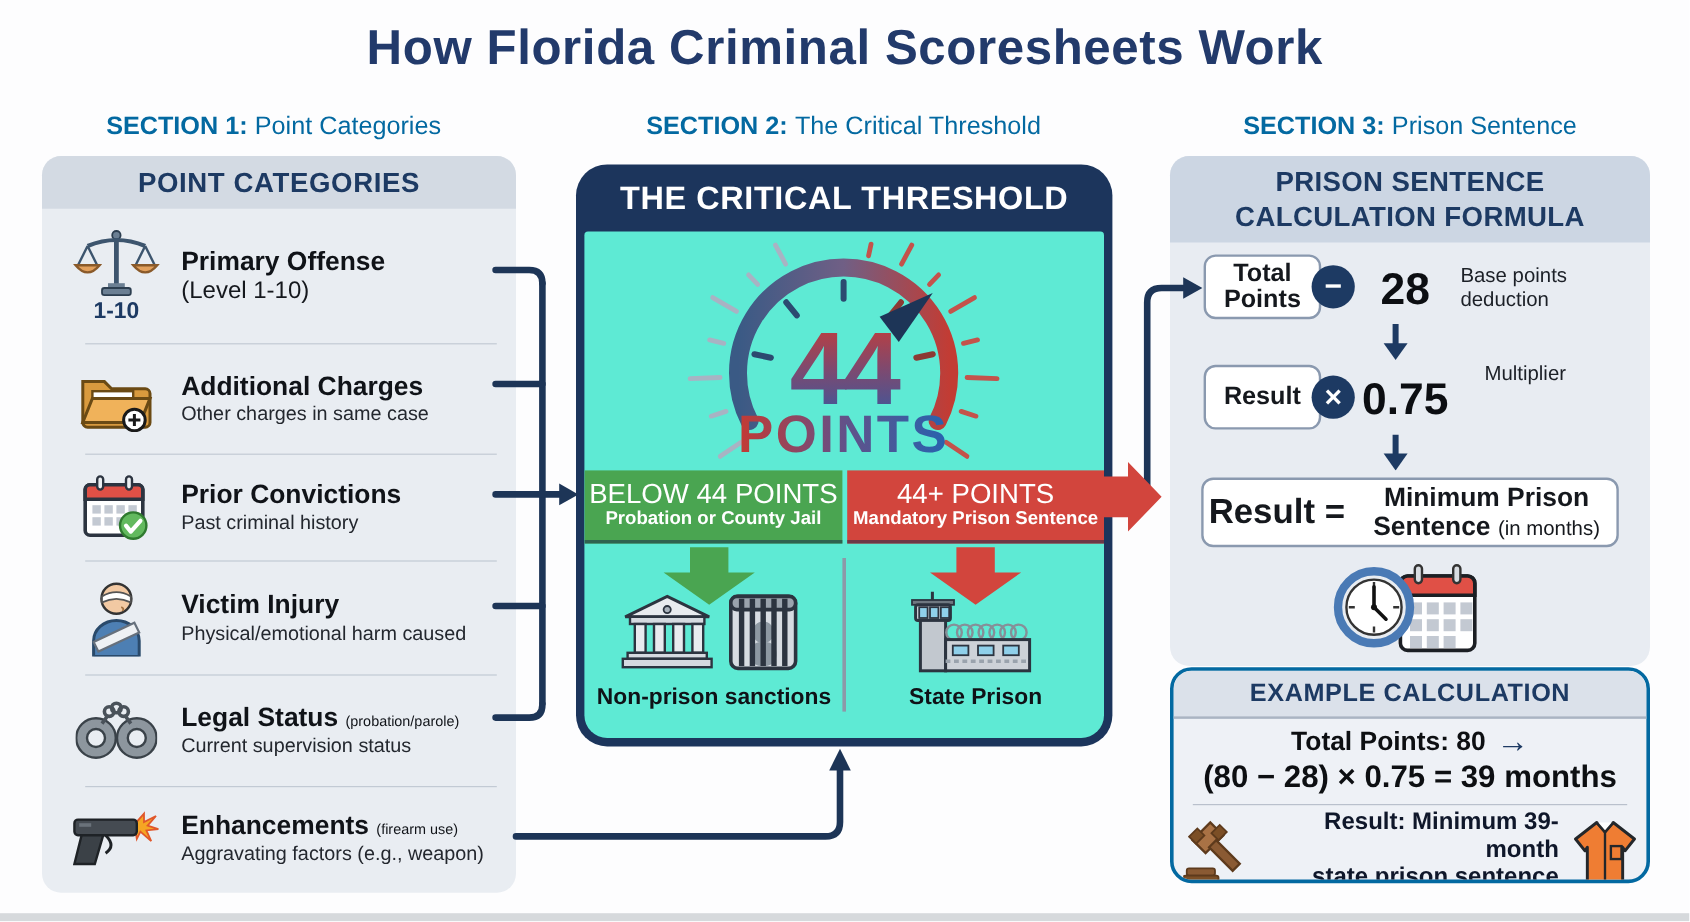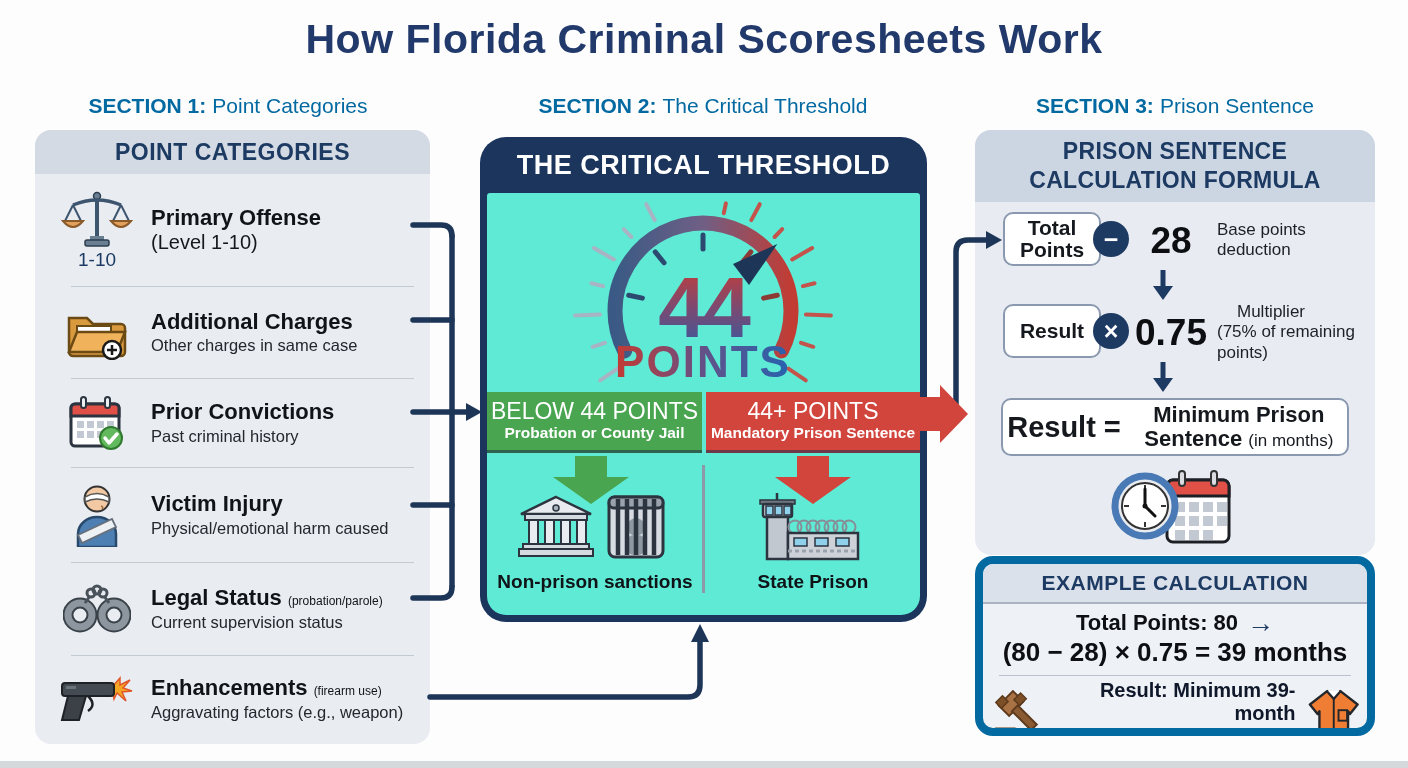--- a/index.html
+++ b/index.html
@@ -10,21 +10,21 @@
   .sec-label .rst{font-weight:500;margin-left:6px;}
   #sl1{left:28px;width:400px;} #sl2{left:503px;width:400px;} #sl3{left:975px;width:400px;}
 
   
   .left-panel{position:absolute;left:35px;top:130px;width:395px;height:614px;background:#e9edf2;border-radius:16px;}
   .lp-header{height:44px;background:#d3dae3;border-radius:16px 16px 0 0;display:flex;align-items:center;justify-content:center;font-size:23px;font-weight:800;color:#1d3a63;letter-spacing:.5px;}
   .lp-item{display:flex;align-items:center;padding:0 4px 0 12px;}
   .lp-div{height:1px;background:#c2cad4;margin:0 16px 0 36px;}
   .hA{height:112px}.hB{height:91px}.hC{height:88px}.hD{height:94px}.hE{height:92px}.hF{height:86px}
   .lp-icon{flex:0 0 100px;display:flex;flex-direction:column;align-items:center;justify-content:center;}
-  .lp-icon .cap{font-size:19px;font-weight:400;color:#1d3a63;margin-top:1px;}
+  .lp-icon .cap{font-size:19px;font-weight:700;color:#1d3a63;margin-top:1px;}
   .lp-text{flex:1;padding-left:4px;}
   .lp-title{font-size:22px;font-weight:800;color:#101318;line-height:1.12;}
   .lp-title .note{font-weight:500;font-size:12px;}
   .lp-title2{font-size:20px;font-weight:500;color:#15181d;}
   .lp-sub{font-size:16.5px;font-weight:400;color:#23272e;margin-top:2px;line-height:1.15;}
 
   
   .mid-box{position:absolute;left:480px;top:137px;width:447px;height:485px;background:#1c355c;border-radius:26px;}
   .mid-header{height:56px;display:flex;align-items:center;justify-content:center;color:#fff;font-size:27px;font-weight:800;letter-spacing:.5px;}
   .mid-body{position:absolute;left:7px;right:7px;top:56px;bottom:7px;background:#5eead4;border-radius:3px 3px 19px 19px;overflow:hidden;}
@@ -57,21 +57,21 @@
   #flabel2{left:242px;top:172px;width:152px;}
   .flabel .lt{display:block;margin-left:20px;}
   .fp-darrow{position:absolute;width:24px;height:30px;}
   #da1{left:176px;top:140px;} #da2{left:176px;top:232px;}
   .f3-left{font-size:29px;font-weight:800;}
   .f3-right{width:208px;text-align:center;font-size:22px;font-weight:800;line-height:1.1;}
   .f3-note{font-size:17px;font-weight:500;}
   .clockcal{position:absolute;left:136px;top:332px;width:124px;height:88px;}
 
   
-  .example-box{position:absolute;left:975px;top:556px;width:400px;height:180px;background:#eef1f6;border:8px solid #0369a1;border-radius:18px;overflow:hidden;box-sizing:border-box;}
+  .example-box{position:absolute;left:975px;top:556px;width:400px;height:180px;background:#eef1f6;border:3px solid #0369a1;border-radius:18px;overflow:hidden;box-sizing:border-box;}
   .ex-header{height:38px;background:#dbe1ea;border-bottom:2px solid #aab4c2;display:flex;align-items:center;justify-content:center;font-size:21px;font-weight:800;color:#1d3a63;letter-spacing:.5px;}
   .ex-line1{margin-top:6px;display:flex;align-items:center;justify-content:center;gap:9px;font-size:22px;font-weight:800;color:#0d0f12;}
   .ex-arrow{color:#1d3a63;font-size:27px;font-weight:800;line-height:.9;}
   .ex-line2{text-align:center;font-size:26px;font-weight:800;color:#0d0f12;margin-top:1px;}
   .ex-div{height:1px;background:#b9c0cc;margin:7px 16px 0;}
   .ex-bottom{display:flex;align-items:center;justify-content:center;gap:12px;margin-top:3px;padding:0 8px;}
   .ex-result{text-align:right;font-size:20px;font-weight:800;line-height:1.15;color:#0f172a;}
 
   #overlay{position:absolute;left:0;top:0;width:1408px;height:768px;pointer-events:none;}
   .bottom-strip{position:absolute;left:0;bottom:0;width:100%;height:7px;background:#d6d9dc;}
@@ -362,21 +362,20 @@
     <div class="flabel" id="flabel1">Base points deduction</div>
     <svg class="fp-darrow" id="da1" viewBox="0 0 24 30">
       <line x1="12" y1="0" x2="12" y2="18" stroke="#1d3a63" stroke-width="5"></line>
       <polygon points="2,16 22,16 12,30" fill="#1d3a63"></polygon>
     </svg>
     <div class="fbox" id="fbox2">Result</div>
     <div class="op-circle" id="op2">×</div>
     <div class="fval" id="fval2">0.75</div>
     <div class="flabel" id="flabel2">
       <span class="lt">Multiplier</span>
-      <span>(75% of remaining points)</span>
     </div>
     <svg class="fp-darrow" id="da2" viewBox="0 0 24 30">
       <line x1="12" y1="0" x2="12" y2="18" stroke="#1d3a63" stroke-width="5"></line>
       <polygon points="2,16 22,16 12,30" fill="#1d3a63"></polygon>
     </svg>
     <div class="fbox" id="fbox3">
       <span class="f3-left">Result =</span>
       <span class="f3-right"><span>Minimum Prison Sentence</span> <span class="f3-note">(in months)</span></span>
     </div>
     <svg class="clockcal" viewBox="0 0 124 88">

